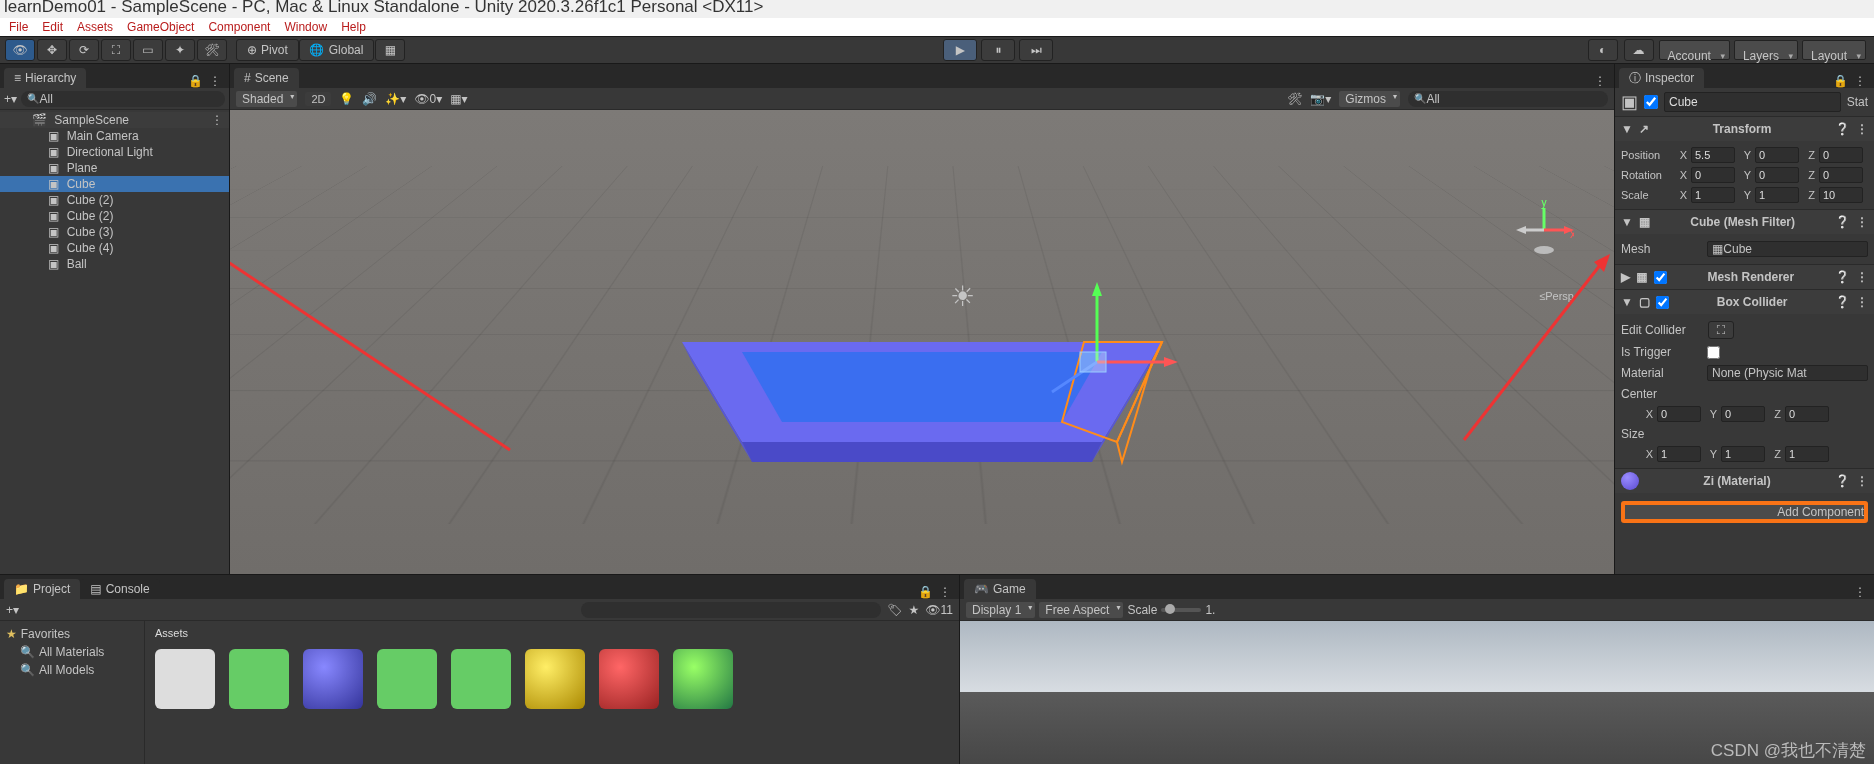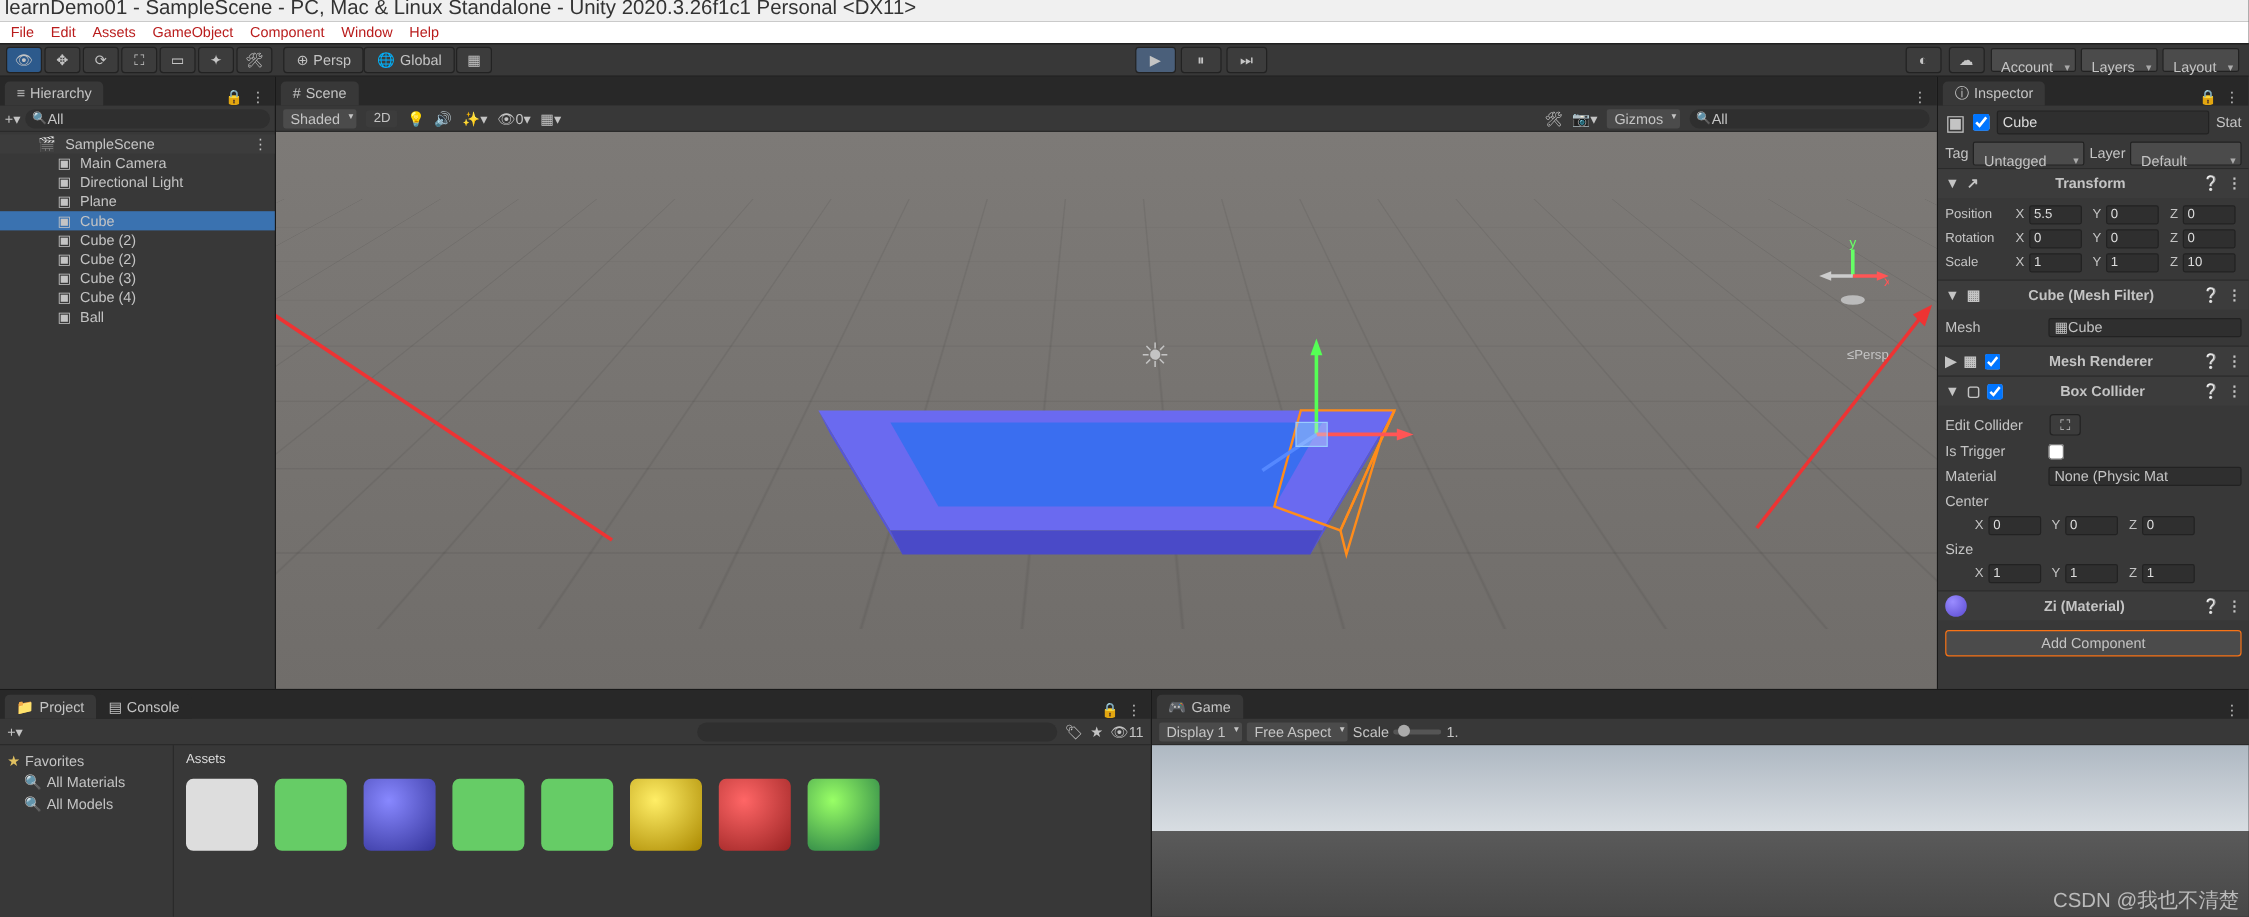--- a/index.html
+++ b/index.html
@@ -71,21 +71,21 @@
 .comp-head { height:24px; display:flex; align-items:center; padding:0 6px; gap:6px; background:#3c3c3c; font-weight:bold;}
 .comp-head .fill { flex:1; text-align:center;}
 .comp-body { padding:4px 6px;}
 .vec-row { display:flex; align-items:center; gap:4px; padding:2px 0;}
 .vec-row .lbl { width:50px; font-size:11px;}
 .vec-row .axis { width:12px; text-align:right; font-size:11px;}
 .vec-row input { width:44px; height:16px; background:#2f2f2f; border:1px solid #222; border-radius:2px; color:#ddd; padding:0 3px; font-size:11px;}
 .field-row { display:flex; align-items:center; padding:3px 0; gap:6px; font-size:11px;}
 .field-row .lbl { width:80px;}
 .field-row .val { flex:1; background:#2f2f2f; border:1px solid #222; border-radius:2px; padding:1px 4px; height:16px; display:flex; align-items:center;}
-.add-comp { margin:8px 6px; height:22px; background:#4b4b4b; border:1px solid #f97316; border-radius:3px; display:flex; align-items:center; justify-content:center;}
+.add-comp { margin:8px 6px; height:22px; background:#4b4b4b; border:4px solid #f97316; border-radius:3px; display:flex; align-items:center; justify-content:flex-end;}
 
 
 .bottom { display:flex; height:190px; border-top:1px solid #191919;}
 .project { width:960px; display:flex; flex-direction:column; border-right:1px solid #191919;}
 .game { flex:1; display:flex; flex-direction:column;}
 .proj-body { flex:1; display:flex;}
 .proj-tree { width:145px; border-right:1px solid #2a2a2a; padding:4px 6px; font-size:11px;}
 .proj-tree .fav { color:#e0c060; display:flex; align-items:center; gap:4px; padding:2px 0;}
 .proj-tree .sub { padding:2px 0 2px 14px; color:#bbb; display:flex; align-items:center; gap:4px;}
 .proj-assets { flex:1; padding:6px 10px;}
@@ -138,21 +138,21 @@
     <div class="tbtn">
         <span class="icon">✦</span>
       </div>
     <div class="tbtn">
         <span class="icon">🛠</span>
       </div>
   </div>
   <div class="tbgroup">
     <div class="pillbtn">
         <span class="icon">⊕</span>
-        <span>Persp</span>
+        <span>Pivot</span>
       </div>
     <div class="pillbtn">
         <span class="icon">🌐</span>
         <span>Global</span>
       </div>
     <div class="tbtn">
         <span class="icon">▦</span>
       </div>
   </div>
   <div class="play-controls">
@@ -296,30 +296,20 @@
           <span>🔒</span>
           <span>⋮</span>
         </div>
     </div>
     <div class="insp-header">
       <span class="icon" style="font-size:18px">▣</span>
       <input type="checkbox" checked="" style="">
       <div class="insp-name">Cube</div>
       <span>Stat</span>
     </div>
-    <div class="insp-row">
-      <label>Tag</label>
-      <div class="dropdown" style="flex:1">
-          <span>Untagged</span>
-        </div>
-      <label>Layer</label>
-      <div class="dropdown" style="flex:1">
-          <span>Default</span>
-        </div>
-    </div>
 
     <div class="component">
       <div class="comp-head">
           <span>▼</span>
           <span class="icon">↗</span>
           <span class="fill">Transform</span>
           <span>❔</span>
           <span>⋮</span>
         </div>
       <div class="comp-body">

